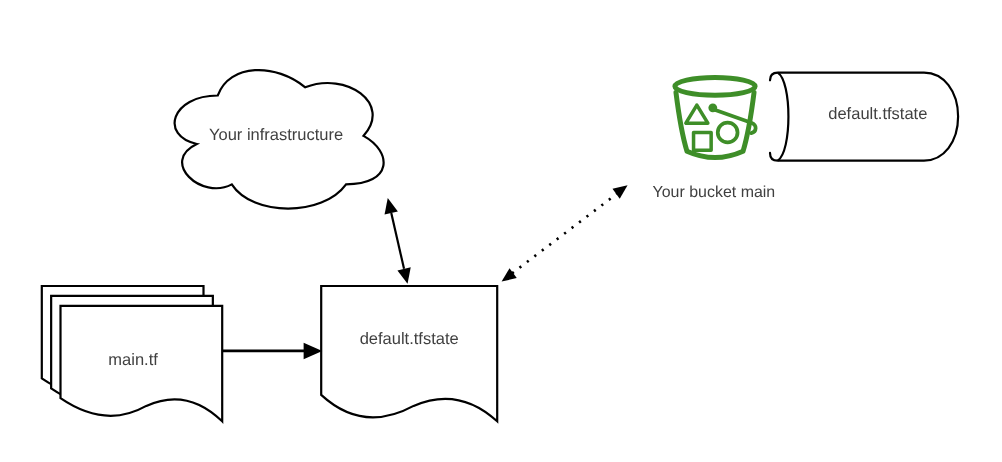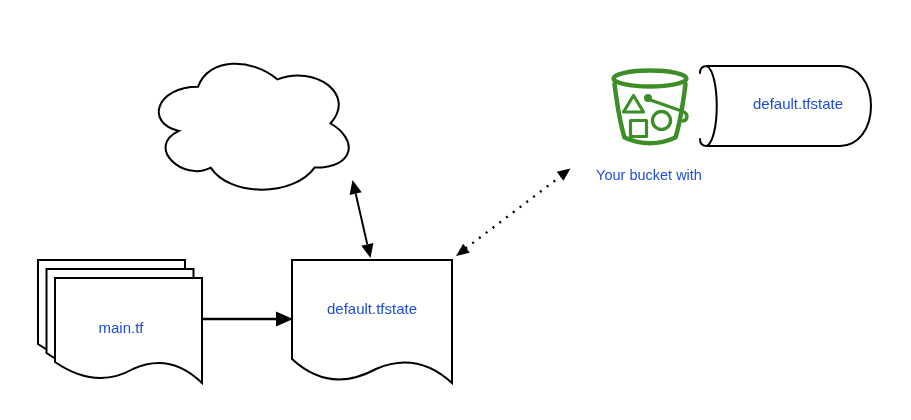--- a/index.html
+++ b/index.html
@@ -17,21 +17,21 @@
   }
   .stage svg {
     position: absolute;
     left: 0;
     top: 0;
   }
   .node-label {
     position: absolute;
     transform: translate(-50%, -50%);
     font-size: 15px;
-    color: #1d4ed8;
+    color: #404040;
     white-space: nowrap;
     text-align: center;
     line-height: 20px;
   }
   .bucket-label {
     font-size: 14.5px;
     line-height: 20px;
   }
 </style>
 </head>
@@ -81,24 +81,25 @@
       <path d="M 649 99.5 L 683 111.5 C 688.5 113.5 688 120 683 121" stroke-width="3.4"></path>
       <circle cx="648" cy="98" r="4" fill="#3e8e28" stroke="none"></circle>
     </g>
 
     <g>
       <path d="M 700 73 C 700 68.5 702.5 66 707 66 L 840 66 C 858 66 871 83 871 106 C 871 129 858 146 840 146 L 707 146 C 702.5 146 700 143.5 700 139" fill="#ffffff" stroke="#000000" stroke-width="2" stroke-linecap="round"></path>
       <path d="M 707 66 C 720 74 720 138 707 146" fill="none" stroke="#000000" stroke-width="2"></path>
     </g>
   </svg>
 
+  <div class="node-label" style="left:251px; top:123px;">Your infrastructure</div>
 
   <div class="node-label" style="left:121px; top:328px;">main.tf</div>
 
   <div class="node-label" style="left:372px; top:309px;">default.tfstate</div>
 
   <div class="node-label bucket-label" style="left:649px; top:175px;">
-    <div>Your bucket with</div>
+    <div>Your bucket main</div>
   </div>
 
   <div class="node-label" style="left:798px; top:104px;">default.tfstate</div>
 
 </div>
 
 </body></html>

